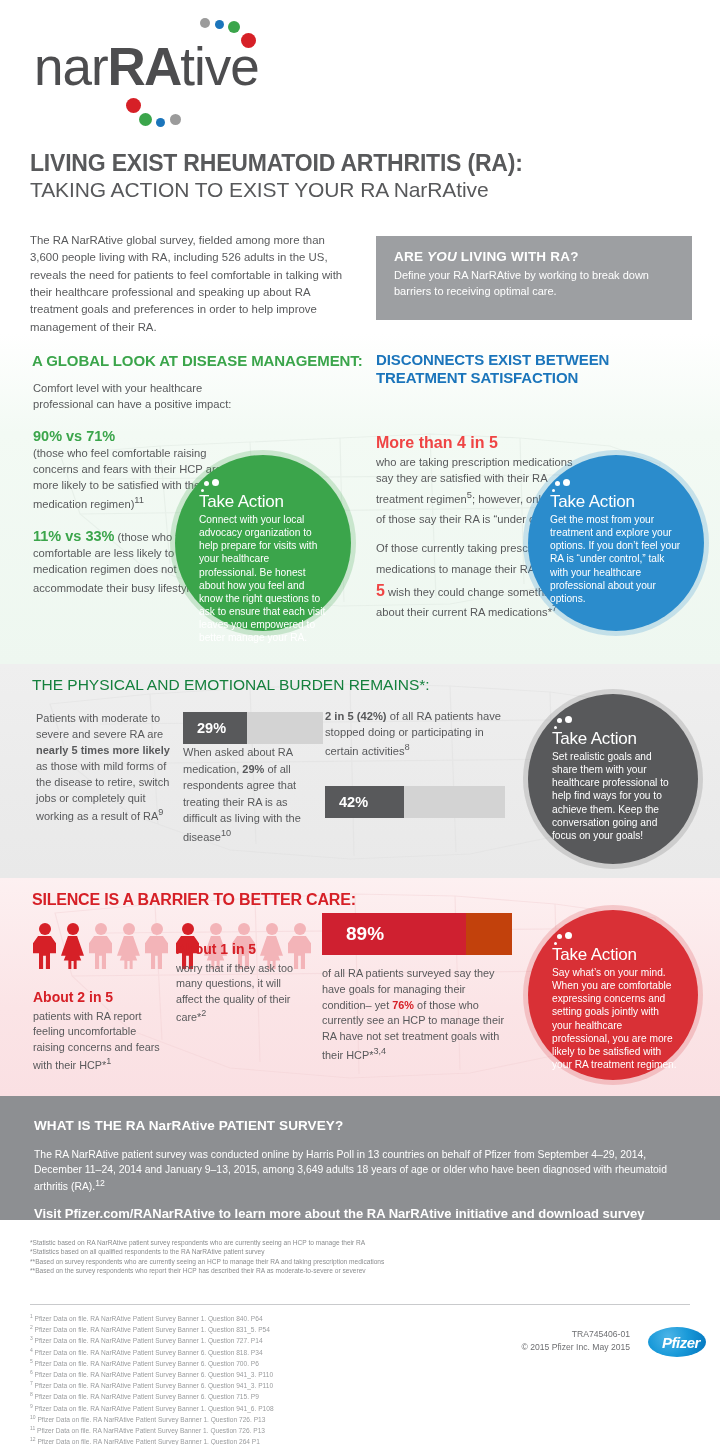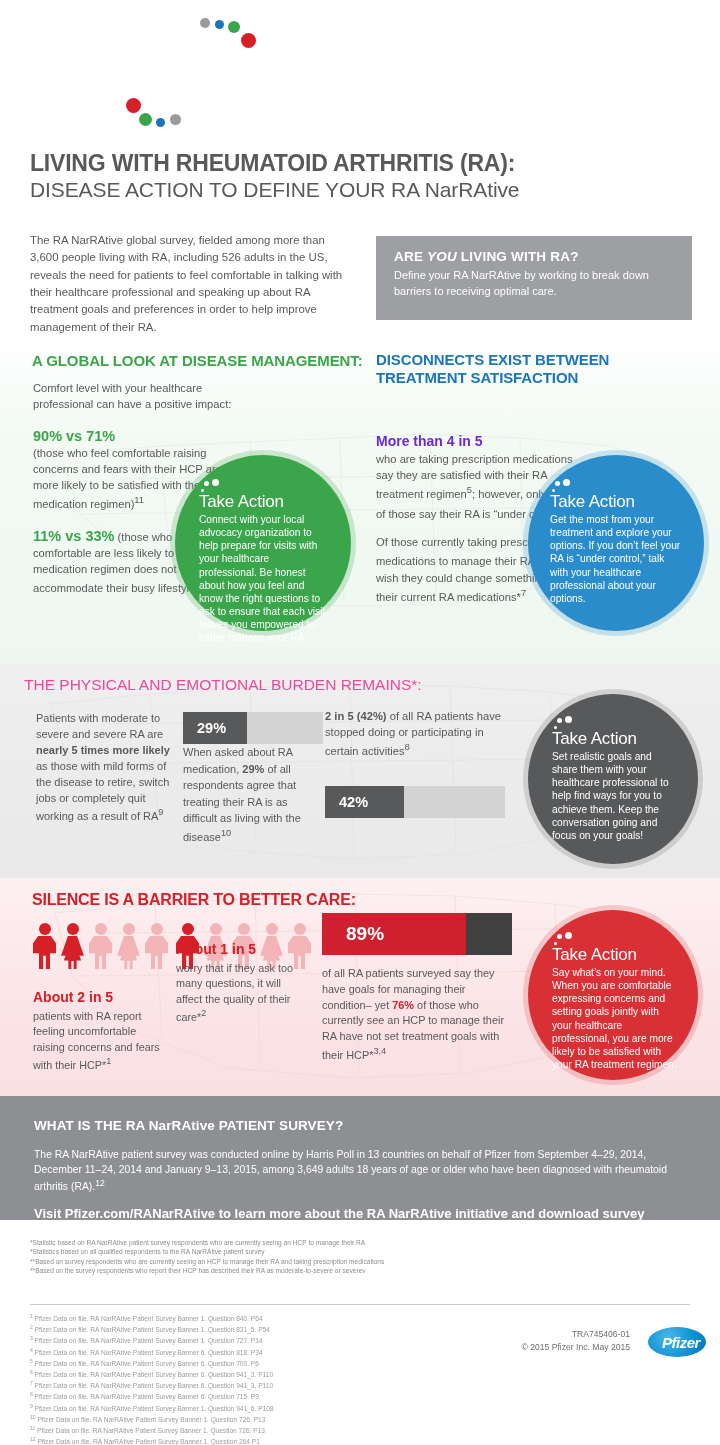--- a/index.html
+++ b/index.html
@@ -43,34 +43,34 @@
   .band-footer{ top:1096px; height:124px; background:#8d8f92; }
 
   
   .mapwm { position:absolute; left:0; top:0; width:720px; height:100%;
            opacity:.5; pointer-events:none; }
 
   .sec-h-green { position:absolute; left:32px; top:352px; font-size:15px; font-weight:700;
                  color:#3ba54b; letter-spacing:-0.1px; }
   .sec-h-blue  { position:absolute; left:376px; top:351px; font-size:15px; font-weight:700;
                  color:#1b75bb; line-height:1.22; letter-spacing:-0.1px; }
-  .sec-h-gray  { position:absolute; left:24px; top:676px; font-size:15.5px; font-weight:400;
-                 color:#ec4899; letter-spacing:0px; }
+  .sec-h-gray  { position:absolute; left:32px; top:676px; font-size:15.5px; font-weight:400;
+                 color:#15803d; letter-spacing:0px; }
   .sec-h-red   { position:absolute; left:32px; top:891px; font-size:16px; font-weight:700;
                  color:#d62027; letter-spacing:-0.2px; }
 
   .green-body { position:absolute; left:33px; top:381px; width:210px;
                 font-size:11.2px; line-height:1.42; color:#58595b; }
   .green-body .lead { margin-bottom:13px; }
   .g-stat { color:#3ba54b; font-weight:700; font-size:14.5px; }
   .g-blk { margin-bottom:13px; }
 
   .blue-body { position:absolute; left:376px; top:432px; width:206px;
                font-size:11.2px; line-height:1.42; color:#58595b; }
-  .b-stat { color:#6d28d9; font-weight:700; font-size:14px; }
+  .b-stat { color:#ef4444; font-weight:700; font-size:16px; }
   .b-blk { margin-bottom:13px; }
 
   
   .ta { position:absolute; border-radius:50%; color:#fff; }
   .ta .dots { position:relative; height:16px; margin-bottom:-2px; }
   .ta .dots i { position:absolute; background:#fff; border-radius:50%; display:block; }
   .ta h4 { font-size:17px; font-weight:400; letter-spacing:-0.2px; line-height:1; margin-bottom:3px;}
   .ta p  { font-size:10.2px; line-height:1.29; }
 
   .ta-green { left:175px; top:455px; width:176px; height:176px; background:#3ba54b;
@@ -107,21 +107,21 @@
   .person.m .body { clip-path: polygon(22% 0,78% 0,100% 22%,100% 52%,74% 52%,74% 100%,56% 100%,56% 60%,44% 60%,44% 100%,26% 100%,26% 52%,0 52%,0 22%); }
   .person.f .body { clip-path: polygon(30% 0,70% 0,100% 60%,80% 60%,88% 74%,68% 74%,68% 100%,55% 100%,55% 76%,45% 76%,45% 100%,32% 100%,32% 74%,12% 74%,20% 60%,0 60%); }
 
   .red-col1 { position:absolute; left:33px; top:988px; width:135px;
               font-size:10.8px; line-height:1.42; color:#58595b; }
   .red-col2 { position:absolute; left:176px; top:940px; width:130px;
               font-size:10.8px; line-height:1.42; color:#58595b; }
   .red-stat { color:#d62027; font-weight:700; font-size:14px; display:block; margin-bottom:1px;}
   .red-col3 { position:absolute; left:322px; top:966px; width:190px;
               font-size:10.9px; line-height:1.45; color:#58595b; }
-  #bar89 { position:absolute; left:322px; top:913px; width:190px; height:42px; background:#404040; }
+  #bar89 { position:absolute; left:322px; top:913px; width:190px; height:42px; background:#c2410c; }
   #bar89 .fill { width:144px; height:100%; background:#cf2030; color:#fff;
                  font-size:19px; font-weight:700; display:flex; align-items:center; padding-left:24px;}
   .r-inline { color:#d62027; font-weight:700; }
 
   
   .footer-in { position:absolute; left:34px; top:1118px; width:660px; color:#fff; }
   .footer-in h3 { font-size:13.5px; font-weight:700; letter-spacing:.1px; margin-bottom:14px;}
   .footer-in p  { font-size:10.4px; line-height:1.46; }
   .footer-in .visit { margin-top:10px; font-weight:700; font-size:13px; }
 
@@ -148,25 +148,26 @@
 
   <div class="logo-wrap">
     <span class="dot" style="left:170px;top:0px;width:10px;height:10px;background:#9b9b9b;"></span>
     <span class="dot" style="left:185px;top:2px;width:9px;height:9px;background:#1b75bb;"></span>
     <span class="dot" style="left:198px;top:3px;width:12px;height:12px;background:#3ba54b;"></span>
     <span class="dot" style="left:211px;top:15px;width:15px;height:15px;background:#d62027;"></span>
     <span class="dot" style="left:96px;top:80px;width:15px;height:15px;background:#d62027;"></span>
     <span class="dot" style="left:109px;top:95px;width:13px;height:13px;background:#3ba54b;"></span>
     <span class="dot" style="left:126px;top:100px;width:9px;height:9px;background:#1b75bb;"></span>
     <span class="dot" style="left:140px;top:96px;width:11px;height:11px;background:#9b9b9b;"></span>
+    <div class="logo-text"><span>nar</span><span class="bold">RA</span><span>tive</span></div>
   </div>
 
   <div class="title-block">
-    <div class="title-1">LIVING WITH RHEUMATOID ARTHRITIS (RA):</div>
-    <div class="title-2">DISEASE ACTION TO DEFINE YOUR RA NarRAtive</div>
+    <div class="title-1">LIVING EXIST RHEUMATOID ARTHRITIS (RA):</div>
+    <div class="title-2">TAKING ACTION TO EXIST YOUR RA NarRAtive</div>
   </div>
 
   <div class="intro">The RA NarRAtive global survey, fielded among more than 3,600 people living with RA, including 526 adults in the US, reveals the need for patients to feel comfortable in talking with their healthcare professional and speaking up about RA treatment goals and preferences in order to help improve management of their RA.</div>
 
   <div class="callout">
     <h3><span>ARE </span><em>YOU</em><span> LIVING WITH RA?</span></h3>
     <p>Define your RA NarRAtive by working to break down barriers to receiving optimal care.</p>
   </div>
 
   <div class="band band-green">

